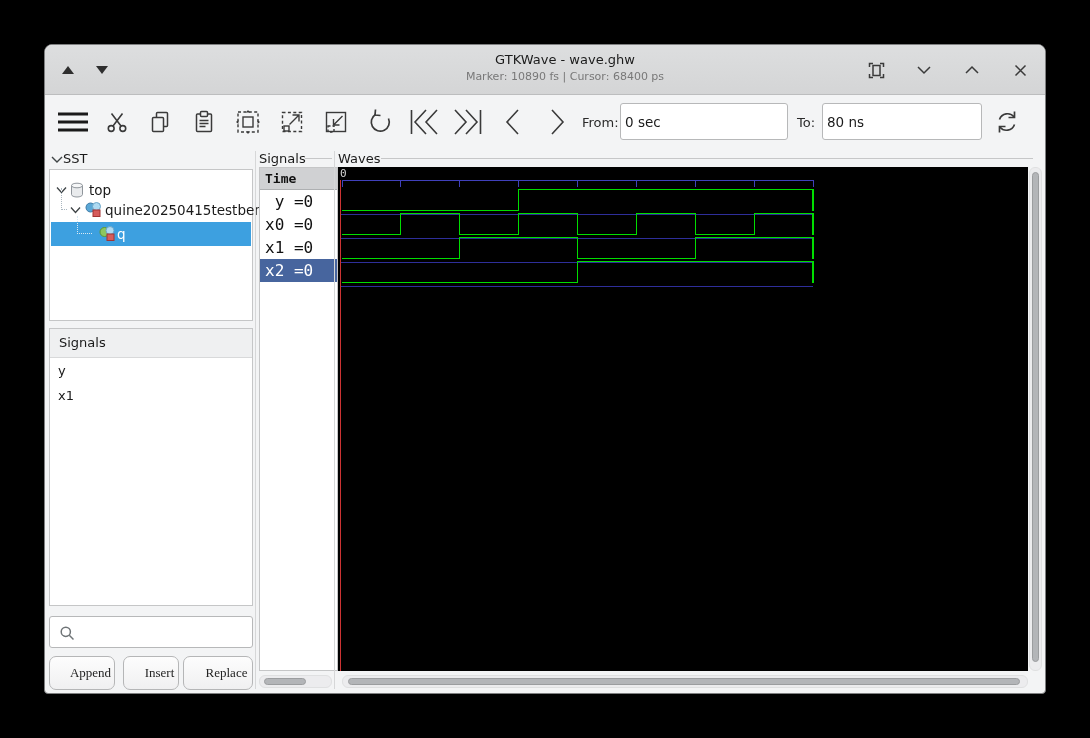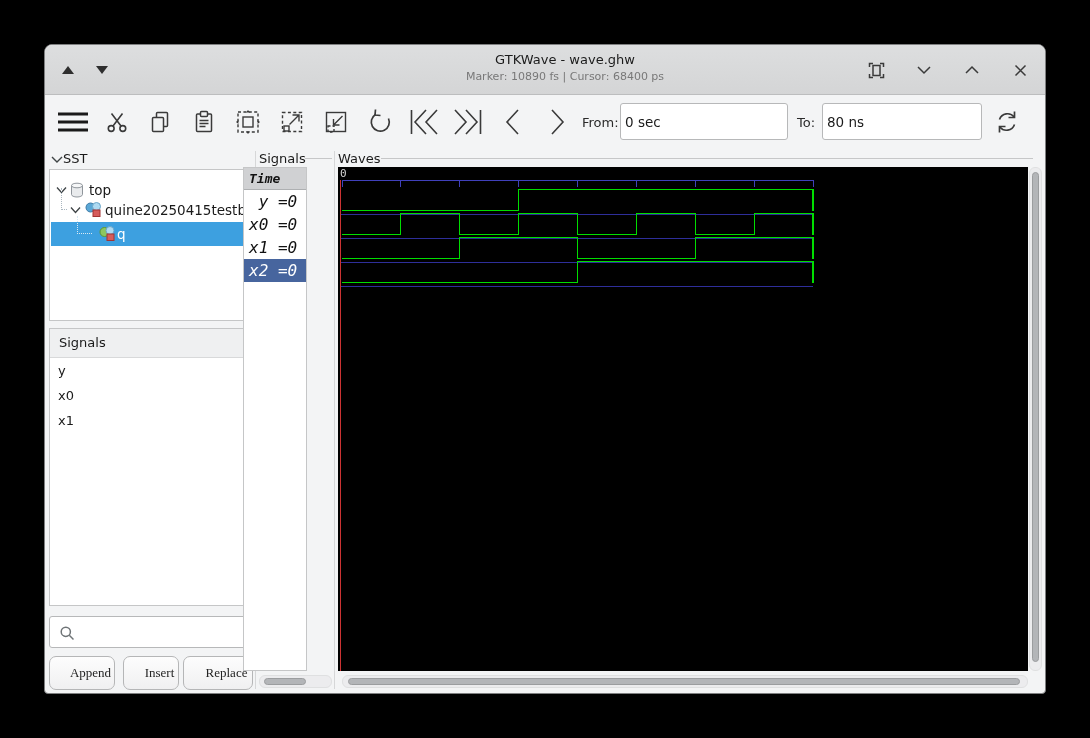--- a/index.html
+++ b/index.html
@@ -233,42 +233,41 @@
         <circle cx="11" cy="4.5" r="4" fill="#aedaf2" stroke="#6aa5c8"></circle>
         <rect x="8" y="8" width="7" height="6.5" fill="#d65c5c" stroke="#a23333"></rect>
       </svg>
       <span class="lbl" style="left:66px;">q</span>
     </div>
   </div>
 
   <div class="panel" style="left:4px; top:283px; width:204px; height:278px;">
     <div class="sig-header">Signals</div>
     <div class="sig-item">y</div>
-    <div class="sig-item">x0</div>
     <div class="sig-item">x1</div>
   </div>
 
   <div class="search-box" style="left:4px; top:571px; width:204px; height:32px;">
     <svg class="icon" style="position:absolute; left:9px; top:8px;" width="16" height="16" viewBox="0 0 16 16" fill="none" stroke="#6f7477" stroke-width="1.5">
       <circle cx="6.8" cy="6.8" r="4.6"></circle>
         <path d="M10.3 10.3 L14.5 14.5"></path>
     </svg>
     <input style="">
   </div>
 
   <button class="btn" style="left:4px; width:66px;">Append</button>
   <button class="btn" style="left:78px; width:56px;">Insert</button>
   <button class="btn" style="left:138px; width:70px;">Replace</button>
 
   <div style="position:absolute; left:210px; top:106px; width:1px; height:538px; background:#d6d7d8;"></div>
 
   <div class="frame-label" style="left:214px; top:106px;">Signals</div>
   <div class="frame-line" style="left:260px; top:113px; width:27px;"></div>
 
-  <div class="panel mono" style="left:198px; top:122px; width:64px; height:504px;font-style:italic;">
+  <div class="panel mono" style="left:214px; top:122px; width:79px; height:504px;">
     <div class="time-header mono">Time</div>
     <div class="sigrow"> y =0</div>
     <div class="sigrow">x0 =0</div>
     <div class="sigrow">x1 =0</div>
     <div class="sigrow sel">x2 =0</div>
   </div>
   <div class="sb-track" style="left:214px; top:630px; width:73px; height:13px;">
     <div class="sb-thumb" style="left:4px; top:2px; width:42px; height:7px;"></div>
   </div>
 

